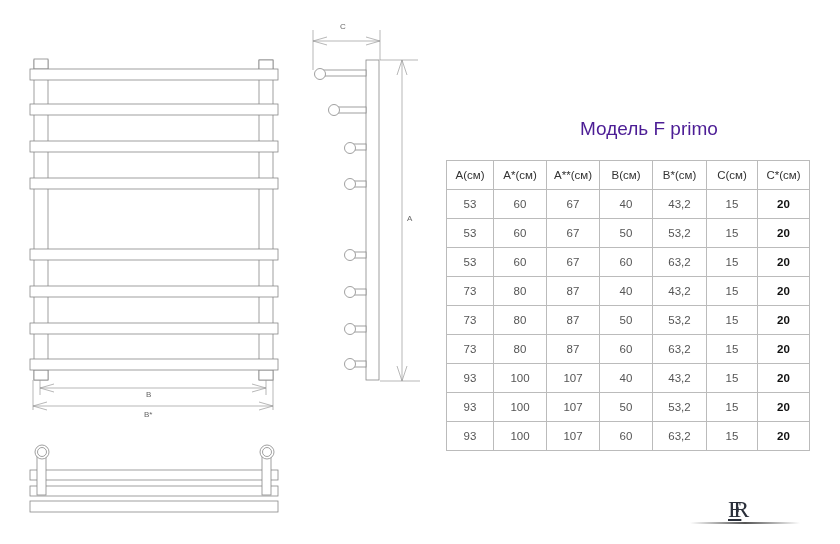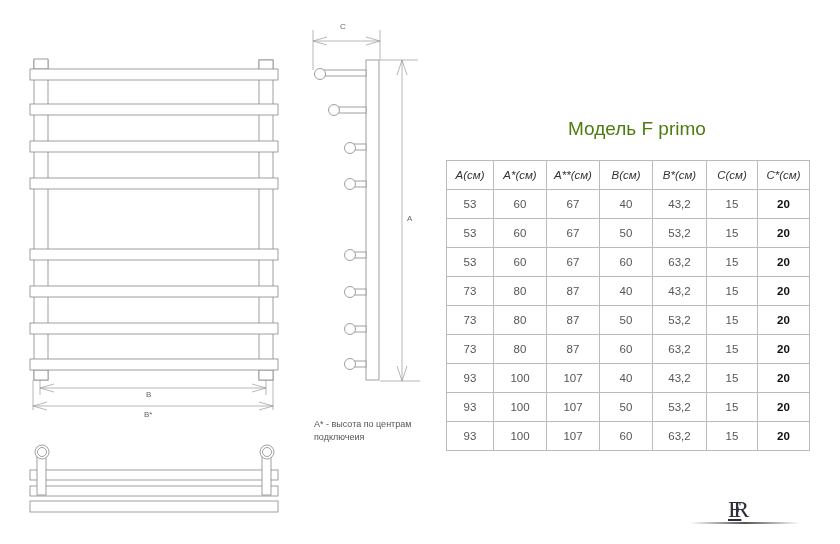--- a/index.html
+++ b/index.html
@@ -1,22 +1,22 @@
 <!DOCTYPE html>
 <html><head>
 <meta charset="utf-8">
 <style>
   html, body { margin:0; padding:0; background:#fff; }
   body { width:840px; height:544px; position:relative; overflow:hidden; font-family:"Liberation Sans", sans-serif; color:#444; }
   .abs { position:absolute;text-decoration:underline; }
   svg.drawing { position:absolute; left:0; top:0; }
-  .title { position:absolute; left:568px; top:118px; font-size:19px; color:#4d7c0f; font-family:"Liberation Sans", sans-serif; }
+  .title { position:absolute; left:580px; top:118px; font-size:19px; color:#4c1d95; font-family:"Liberation Sans", sans-serif; }
   table.spec { position:absolute; left:446px; top:160px; border-collapse:collapse; font-size:11.5px; color:#555; }
   table.spec td { border:1px solid #bbb; text-align:center; height:28px; padding:0; }
-  table.spec tr.head td { height:28px; color:#333;font-style:italic; }
+  table.spec tr.head td { height:28px; color:#333; }
   table.spec td.bold { font-weight:bold; color:#111; }
   .legend { position:absolute; left:314px; top:418px; font-size:9px; line-height:13px; color:#555; width:130px; }
   .dimlabel { position:absolute; font-size:8px; color:#666; }
   .logo { position:absolute; left:690px; top:493px; width:110px; height:36px; }
 </style>
 </head>
 <body>
 
 <svg class="drawing" width="840" height="544" viewBox="0 0 840 544">
   <g stroke="#888" stroke-width="0.8" fill="#fff">
@@ -197,21 +197,20 @@
         <td>107</td>
         <td>60</td>
         <td>63,2</td>
         <td>15</td>
         <td class="bold">20</td>
   </tr>
 </tbody>
   </table>
 
 <div class="legend">
-  <div>A* - высота по центрам подключеия</div>
 </div>
 
 <div class="logo">
   <svg width="110" height="36" viewBox="0 0 110 36">
     <defs>
       <linearGradient id="sw" x1="0" x2="1">
         <stop offset="0" stop-color="#fff"></stop>
         <stop offset="0.5" stop-color="#555"></stop>
         <stop offset="1" stop-color="#fff"></stop>
       </linearGradient>

